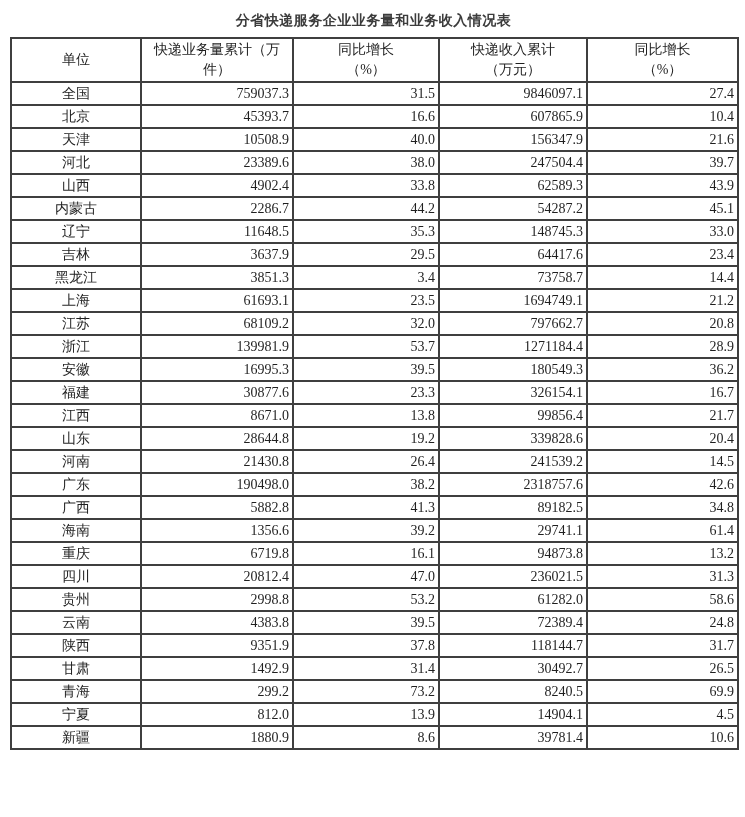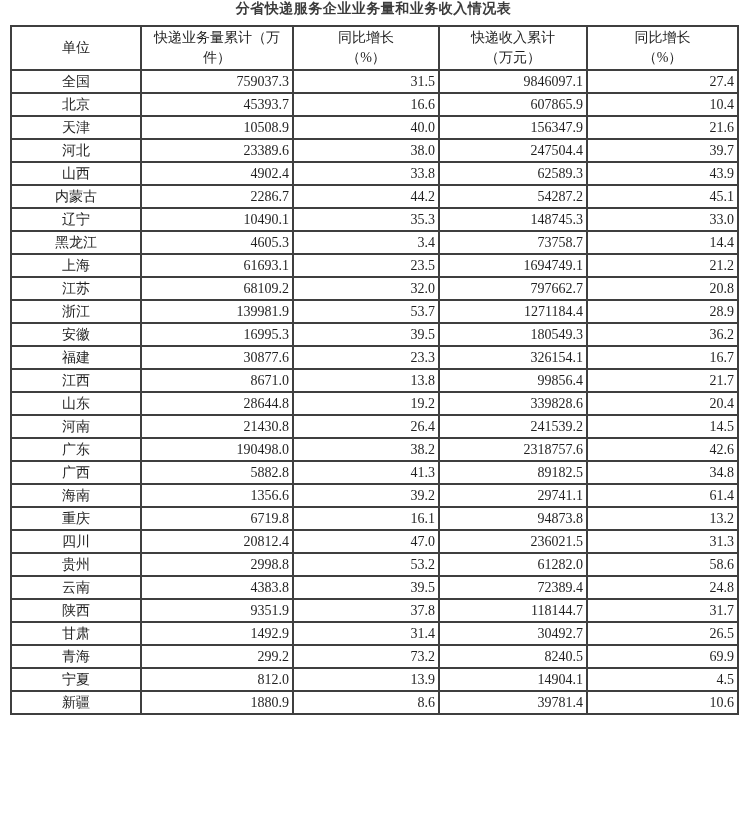--- a/index.html
+++ b/index.html
@@ -8,21 +8,21 @@
     background: #ffffff;
   }
   body {
     width: 745px;
     height: 817px;
     overflow: hidden;
     font-family: "Liberation Serif", "DejaVu Serif", serif;
     color: #1f1f1f;
   }
   .page {
-    padding: 0 0 0 10px;
+    padding: 12px 0 0 10px;
   }
   .title {
     width: 727px;
     text-align: center;
     font-family: "Liberation Sans", "DejaVu Sans", sans-serif;
     font-size: 14px;
     font-weight: bold;
     color: #3c3c3c;
     margin-bottom: 7px;
     letter-spacing: 0.5px;
@@ -143,28 +143,35 @@
         </tr>
         <tr>
           <td class="region">内蒙古</td>
           <td class="num">2286.7</td>
           <td class="num">44.2</td>
           <td class="num">54287.2</td>
           <td class="num">45.1</td>
         </tr>
         <tr>
           <td class="region">辽宁</td>
-          <td class="num">10490.1</td>
+          <td class="num">11648.5</td>
           <td class="num">35.3</td>
           <td class="num">148745.3</td>
           <td class="num">33.0</td>
         </tr>
         <tr>
+          <td class="region">吉林</td>
+          <td class="num">3637.9</td>
+          <td class="num">29.5</td>
+          <td class="num">64417.6</td>
+          <td class="num">23.4</td>
+        </tr>
+        <tr>
           <td class="region">黑龙江</td>
-          <td class="num">4605.3</td>
+          <td class="num">3851.3</td>
           <td class="num">3.4</td>
           <td class="num">73758.7</td>
           <td class="num">14.4</td>
         </tr>
         <tr>
           <td class="region">上海</td>
           <td class="num">61693.1</td>
           <td class="num">23.5</td>
           <td class="num">1694749.1</td>
           <td class="num">21.2</td>

